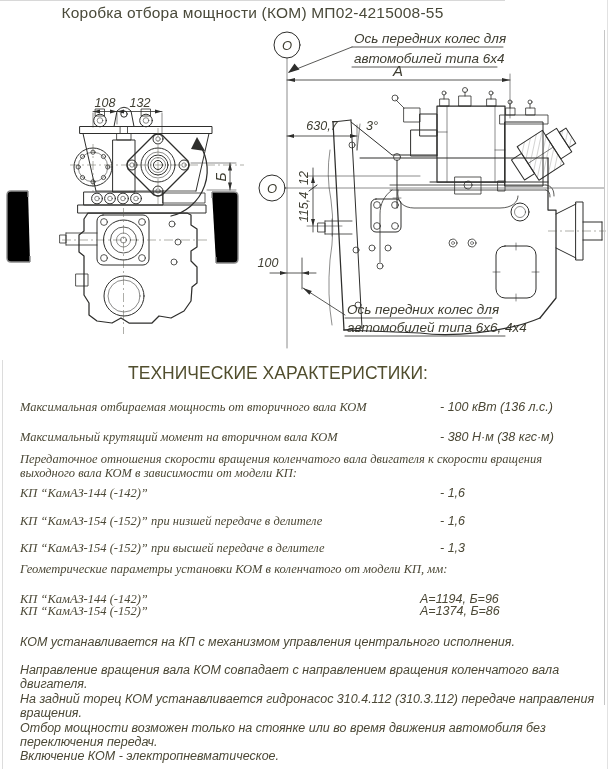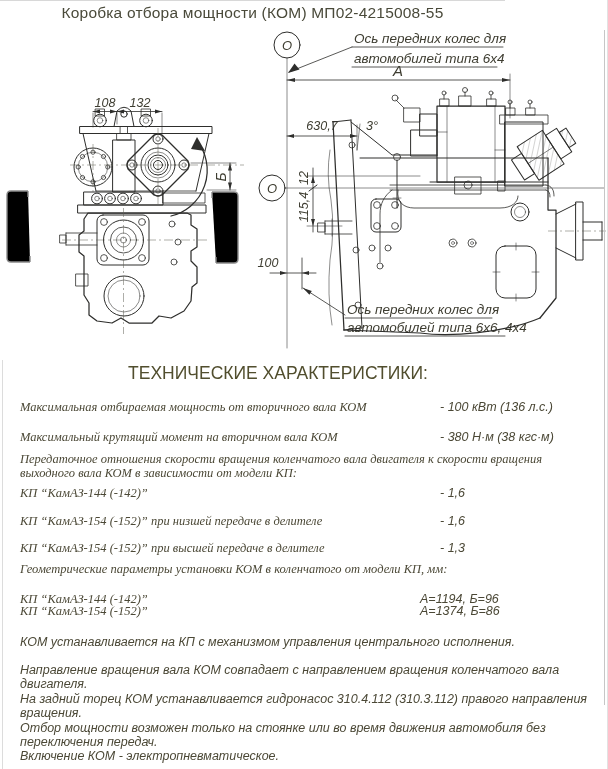--- a/index.html
+++ b/index.html
@@ -382,21 +382,21 @@
     <span class="lbl">КП “КамАЗ-144 (-142)”</span>
     <span class="val2">А=1194, Б=96</span>
   </div>
   <div class="row" style="top:604px">
     <span class="lbl">КП “КамАЗ-154 (-152)”</span>
     <span class="val2">А=1374, Б=86</span>
   </div>
 
   <div class="note" style="top:663px">Направление вращения вала  КОМ  совпадает с направлением вращения коленчатого вала двигателя.</div>
   <div class="note" style="top:635px">КОМ устанавливается на КП  с механизмом управления центрального исполнения.</div>
-  <div class="note" style="top:692px">На задний торец КОМ устанавливается гидронасос 310.4.112 (310.3.112) правого направления вращения.</div>
+  <div class="note" style="top:692px">На задний торец КОМ устанавливается гидронасос 310.4.112 (310.3.112) передаче направления вращения.</div>
   <div class="note" style="top:721px">Отбор мощности возможен только на стоянке или во время движения автомобиля без переключения передач.</div>
   <div class="note" style="top:749px">Включение КОМ - электропневматическое.</div>
 
   <div class="edge" style="left:0;top:0;width:505px;height:1px;background:#d8d8d8"></div>
   <div class="edge" style="left:604px;top:30px;width:1px;height:675px;background:#c6c6c6"></div>
   <div class="edge" style="left:607px;top:0;width:1px;height:769px;background:#e2e2e2"></div>
   <div class="edge" style="left:2px;top:360px;width:1px;height:409px;background:#dcdcdc"></div>
 </div>
 
 </body></html>

